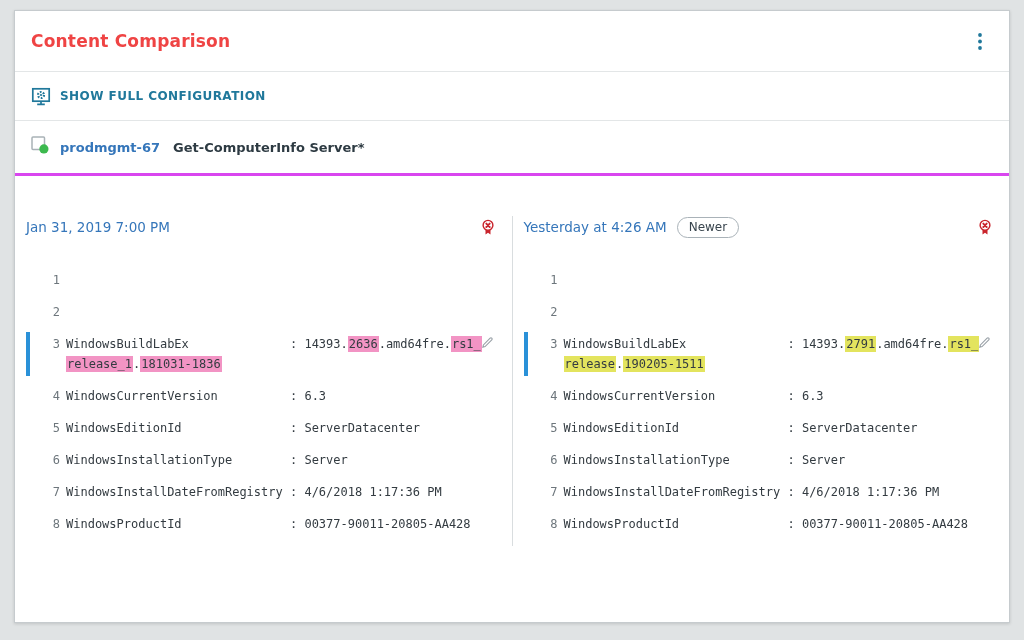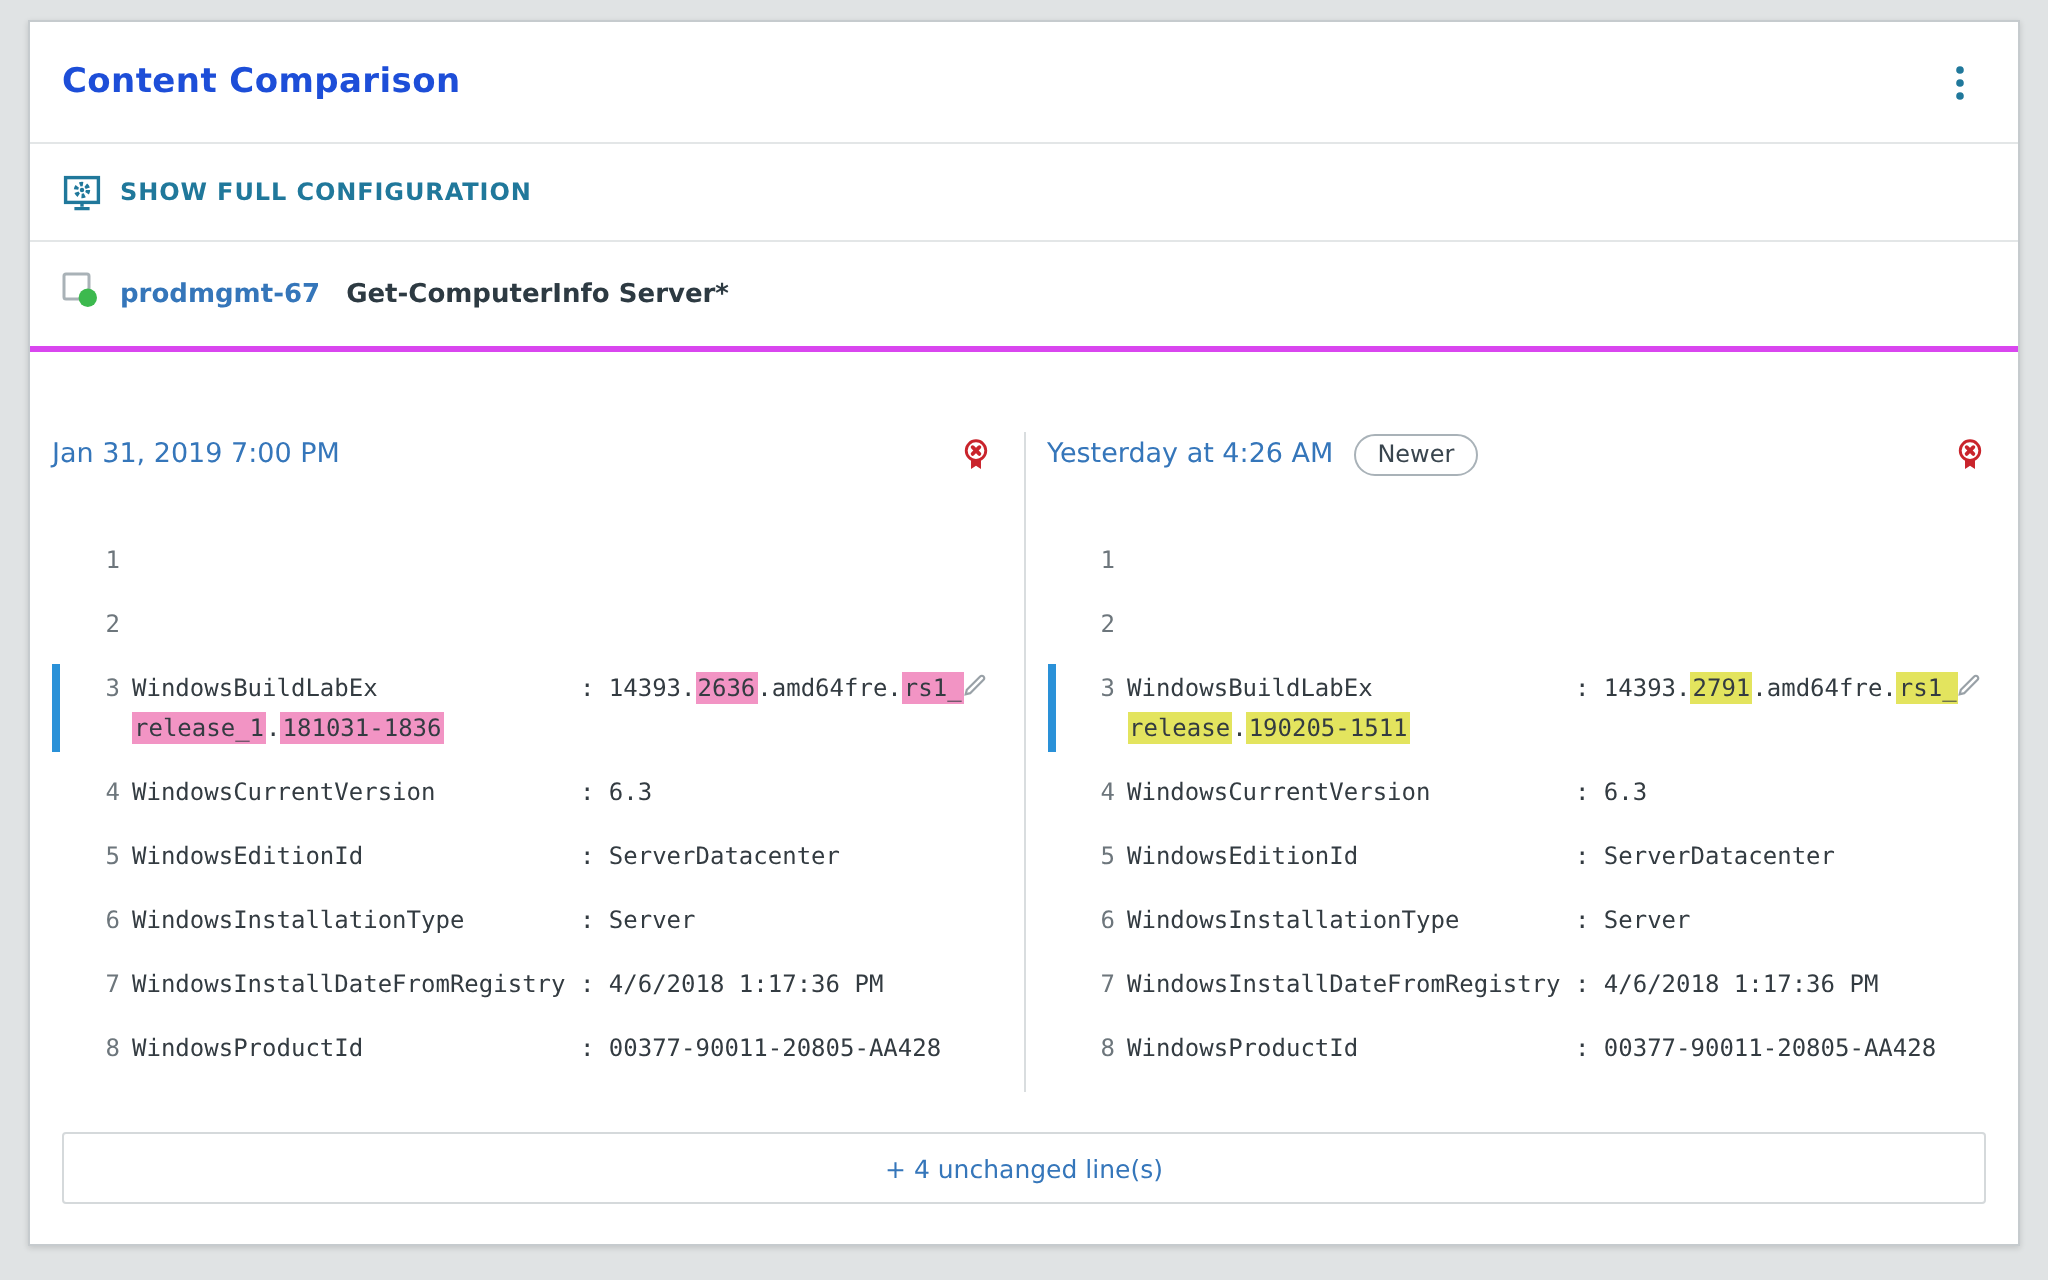--- a/index.html
+++ b/index.html
@@ -17,21 +17,21 @@
     background:#ffffff;
     border:1px solid #c6cbce;
     box-shadow:0 1px 3px rgba(0,0,0,.14);
     box-sizing:border-box;
   }
   
   .card-header {
     height:60px; display:flex; align-items:center; justify-content:space-between;
     padding:0 20px 0 16px; border-bottom:1px solid #e3e6e7;
   }
-  .card-title { font-size:17px; font-weight:700; color:#1d4ed8; letter-spacing:.2px; }
+  .card-title { font-size:17px; font-weight:700; color:#ef4444; letter-spacing:.2px; }
   .kebab { cursor:pointer; padding:4px 6px; line-height:0; }
   
   .toolbar-row {
     height:48px; display:flex; align-items:center; gap:9px;
     padding:0 16px; border-bottom:1px solid #e3e6e7; cursor:pointer;
   }
   .show-config { color:var(--accent,#20789b); font-size:12px; font-weight:700; letter-spacing:.45px; }
   .toolbar-row .icon { line-height:0; }
   
   .device-row {
@@ -248,15 +248,14 @@
             <span class="line-num">8</span>
             <div class="line-content">
               <div class="content-row"><span class="key">WindowsProductId</span><span>: 00377-90011-20805-AA428</span></div>
             </div>
           </div>
         </div>
     </section>
 
   </div>
 
-  <button class="unchanged-btn">+ 4 unchanged line(s)</button>
 
 </div>
 
 </body></html>

